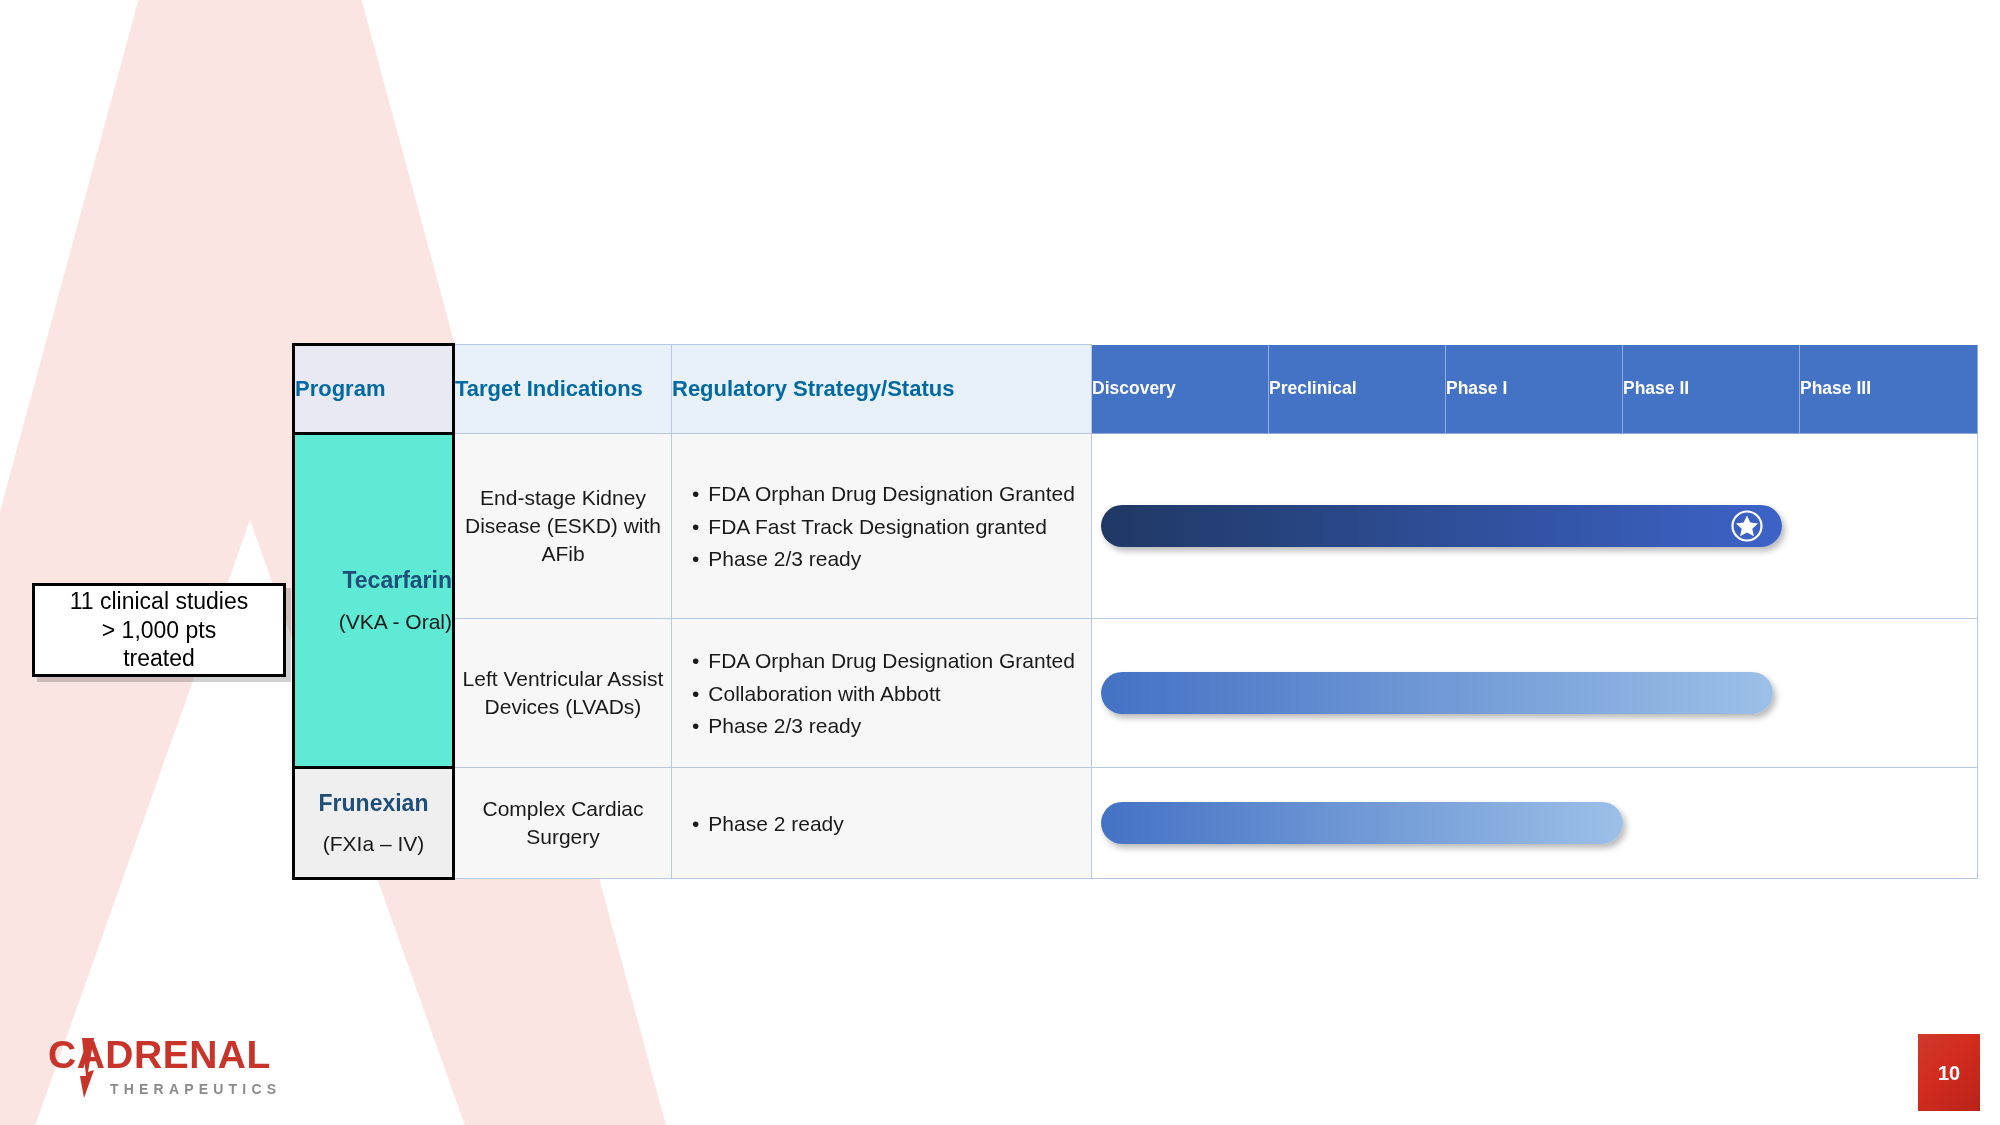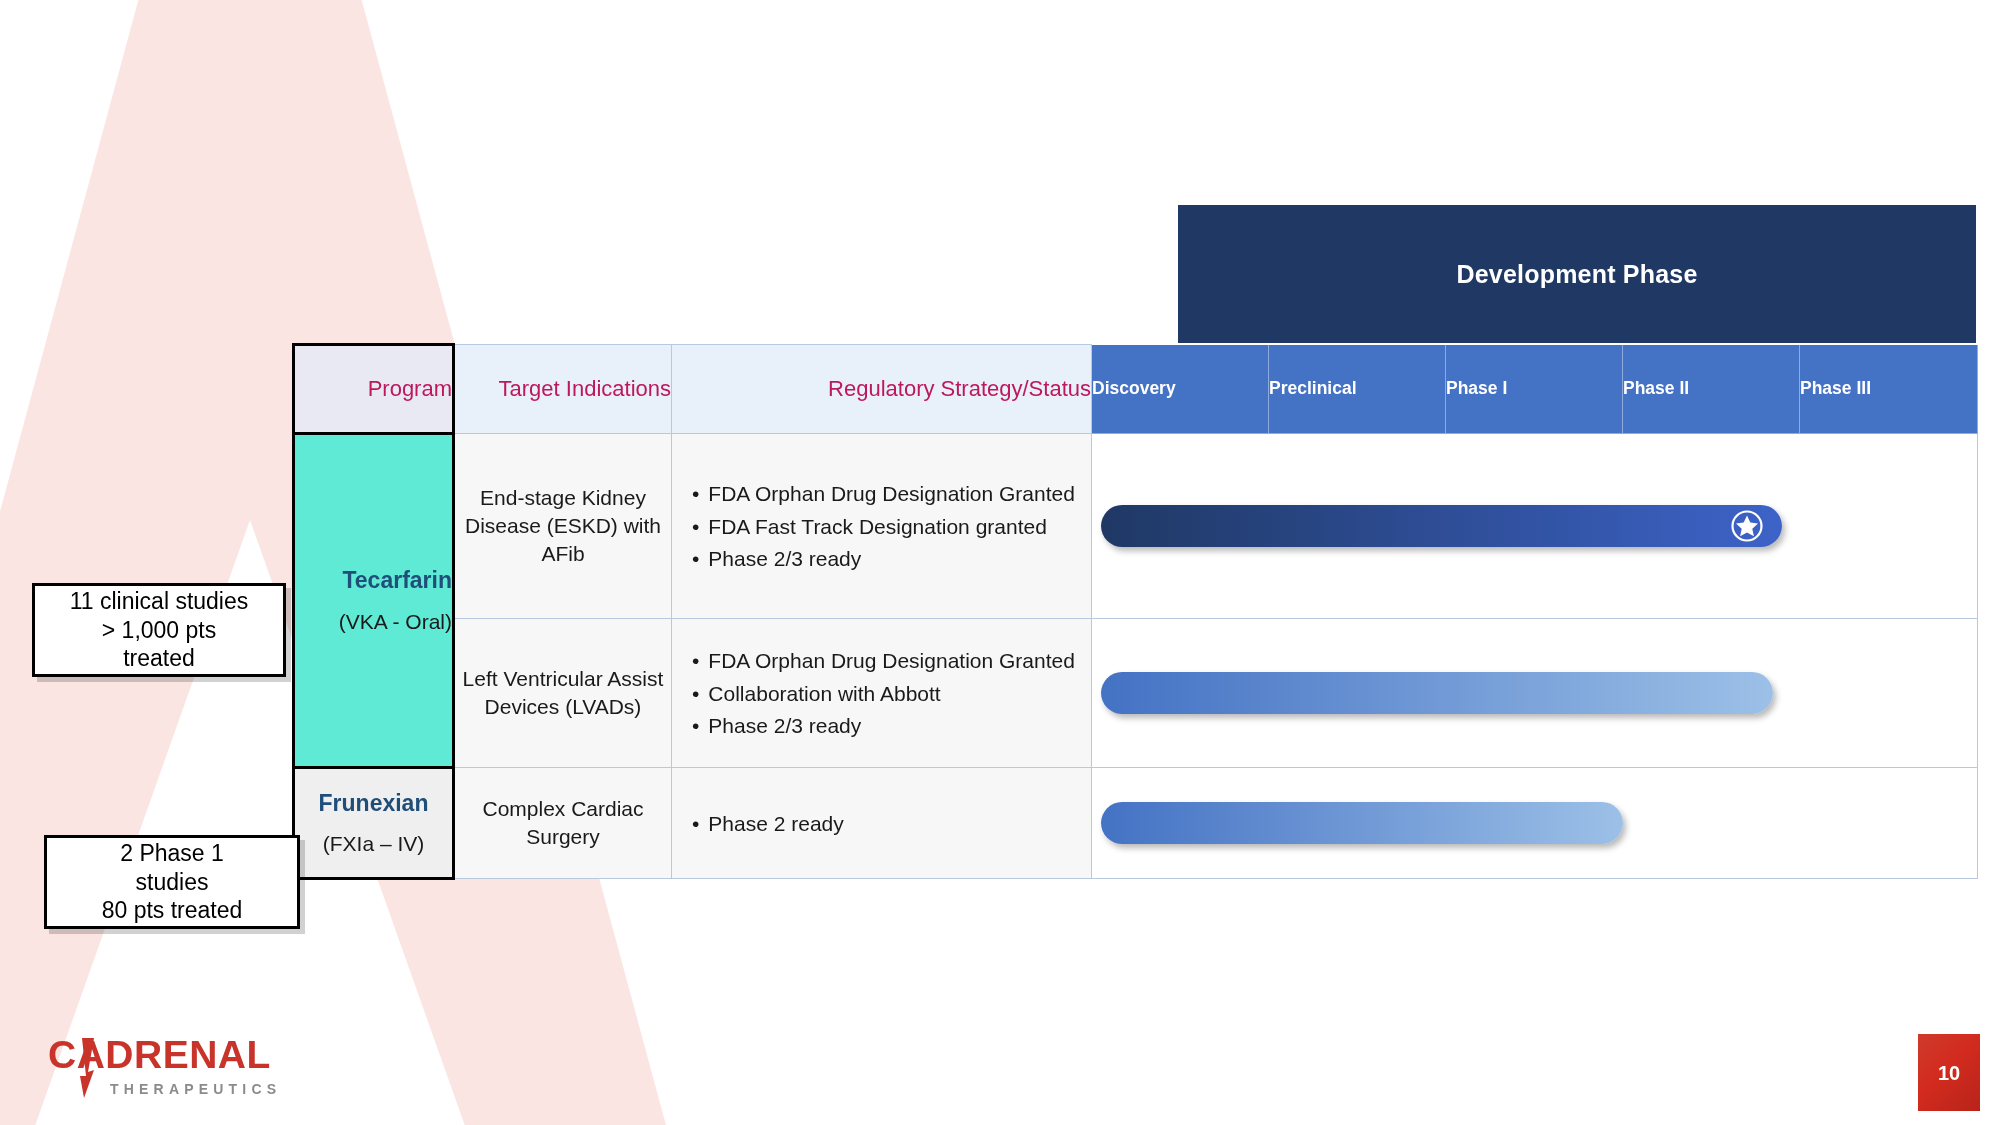--- a/index.html
+++ b/index.html
@@ -31,22 +31,22 @@
   }
   .devphase-band span{
     position:absolute;left:0;right:0;top:50%;transform:translateY(-50%);
     text-align:center;color:#ffffff;font-size:25px;font-weight:bold;letter-spacing:.2px;
   }
 
   table.grid{border-collapse:collapse;width:1684px;table-layout:fixed;}
   table.grid td{padding:0;vertical-align:middle;}
 
   .hdr{
-    background:#e8f0fa;color:#be185d;font-weight:normal;font-size:22px;
-    text-align:right;height:86px;border:1px solid #b8c8e0;
+    background:#e8f0fa;color:#0369a1;font-weight:bold;font-size:22px;
+    text-align:left;height:86px;border:1px solid #b8c8e0;
   }
   .hdr-phase{
     background:#4472c4;color:#ffffff;font-weight:bold;font-size:17.5px;
     text-align:left;height:86px;border:1px solid #8faade;border-top:none;
   }
   .cell{
     border:1px solid #b8c8e0;font-size:21px;color:#1a1a1a;
     text-align:center;line-height:1.32;padding:6px 10px;
   }
   .cell-prog{
@@ -107,23 +107,20 @@
 </head>
 <body>
 
 <div class="slide">
 
   <svg class="watermark" viewBox="0 0 900 1180" preserveAspectRatio="none">
     <polygon points="250,-40 430,-40 760,1180 560,1180 340,560 120,1180 -80,1180" fill="#fbe5e3"></polygon>
   </svg>
 
 
-  <div class="devphase-band">
-    <span>Development Phase</span>
-  </div>
 
   <div class="tbl">
     <table class="grid">
       <colgroup>
         <col style="width:160px">
         <col style="width:218px">
         <col style="width:420px">
         <col style="width:177px">
         <col style="width:177px">
         <col style="width:177px">
@@ -205,27 +202,20 @@
       </table>
   </div>
 
   <div class="callout" id="callout-1">
     <div>
       <div>11 clinical studies</div>
       <div>&gt; 1,000 pts</div>
       <div>treated</div>
     </div>
   </div>
-  <div class="callout" id="callout-2">
-    <div>
-      <div>2 Phase 1</div>
-      <div>studies</div>
-      <div>80 pts treated</div>
-    </div>
-  </div>
 
   <svg class="logo" viewBox="0 0 270 72">
     <text x="0" y="36" font-family="Liberation Sans, sans-serif" font-size="39" font-weight="bold" fill="#c8332a" letter-spacing="0.5">C<tspan fill="#c8332a">A</tspan>DRENAL</text>
     <polygon points="34,6 46,6 40,40 46,38 36,66 32,44 38,44" fill="#c8332a"></polygon>
     <text x="62" y="62" font-family="Liberation Sans, sans-serif" font-size="14" font-weight="bold" fill="#8b8b8b" letter-spacing="5.2">THERAPEUTICS</text>
   </svg>
 
   <div class="pagebadge">
     <span>10</span>
   </div>

